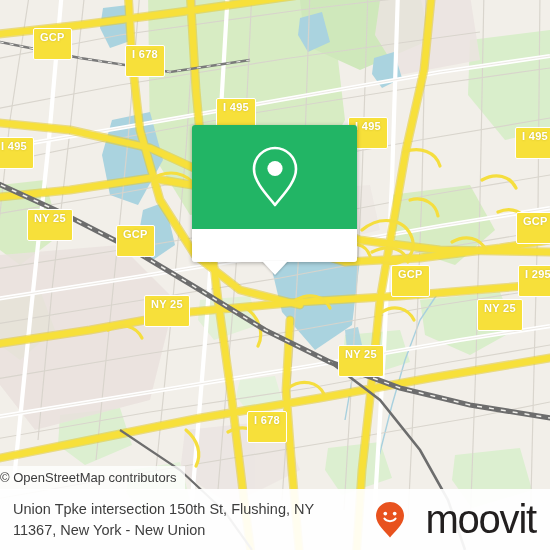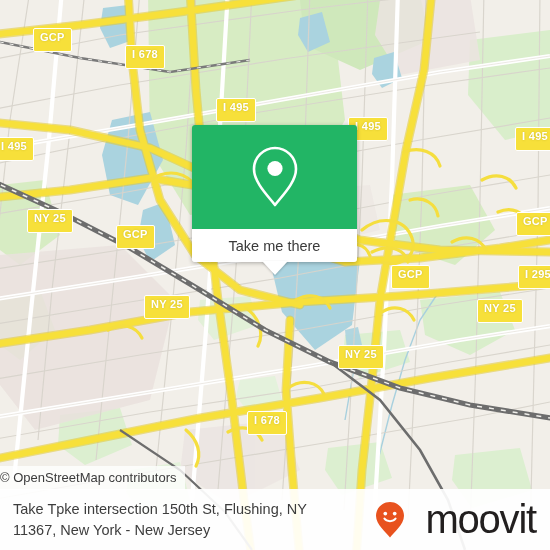--- a/index.html
+++ b/index.html
@@ -40,21 +40,21 @@
     position: absolute;
     background: #f7e03a;
     border: 1.5px solid #ffffff;
     border-radius: 2px;
     color: #ffffff;
     font-family: "Liberation Sans", sans-serif;
     font-weight: bold;
     font-size: 11px;
     line-height: 1;
     letter-spacing: 0.3px;
-    padding: 3px 6px 8px 6px;
+    padding: 3px 6px 16px 6px;
     white-space: nowrap;
     text-shadow: 0 0 2px rgba(120,110,20,0.35);
     box-sizing: border-box;
   }
 
   
   #popup-card {
     position: absolute;
     left: 192px;
     top: 125px;
@@ -318,31 +318,30 @@
   <div id="popup-card">
     <div id="popup-head">
       <span>
         <svg width="56" height="66" viewBox="0 0 56 66" xmlns="http://www.w3.org/2000/svg">
           <path d="M28 4 C16.4 4 7 13.4 7 25 C7 38.5 21 52 28 61 C35 52 49 38.5 49 25 C49 13.4 39.6 4 28 4 Z" fill="none" stroke="#ffffff" stroke-width="2.6" stroke-linejoin="round"></path>
           <circle cx="28" cy="24.5" r="7.6" fill="#ffffff"></circle>
         </svg>
       </span>
     </div>
     <div id="popup-foot">
-      <span>Take me there</span>
       <div id="popup-tail"></div>
     </div>
   </div>
 
   <div id="attribution">© OpenStreetMap contributors</div>
 
   <div id="footer">
     <div id="footer-text">
-      <div>Take Tpke intersection 150th St, Flushing, NY</div>
-      <div>11367, New York - New Jersey</div>
+      <div>Union Tpke intersection 150th St, Flushing, NY</div>
+      <div>11367, New York - New Union</div>
     </div>
     <div id="footer-logo">
       <span>
         <svg width="30" height="38" viewBox="0 0 30 38" xmlns="http://www.w3.org/2000/svg">
           <path d="M15 1 C7.3 1 1 7.2 1 14.8 C1 23.6 11.3 31.6 15 36.6 C18.7 31.6 29 23.6 29 14.8 C29 7.2 22.7 1 15 1 Z" fill="#e8521e"></path>
           <circle cx="10.3" cy="12.6" r="1.85" fill="#ffffff"></circle>
           <circle cx="19.7" cy="12.6" r="1.85" fill="#ffffff"></circle>
           <path d="M9.4 17.6 C11.4 21.0 18.6 21.0 20.6 17.6" fill="none" stroke="#ffffff" stroke-width="2.0" stroke-linecap="round"></path>
         </svg>
       </span>

